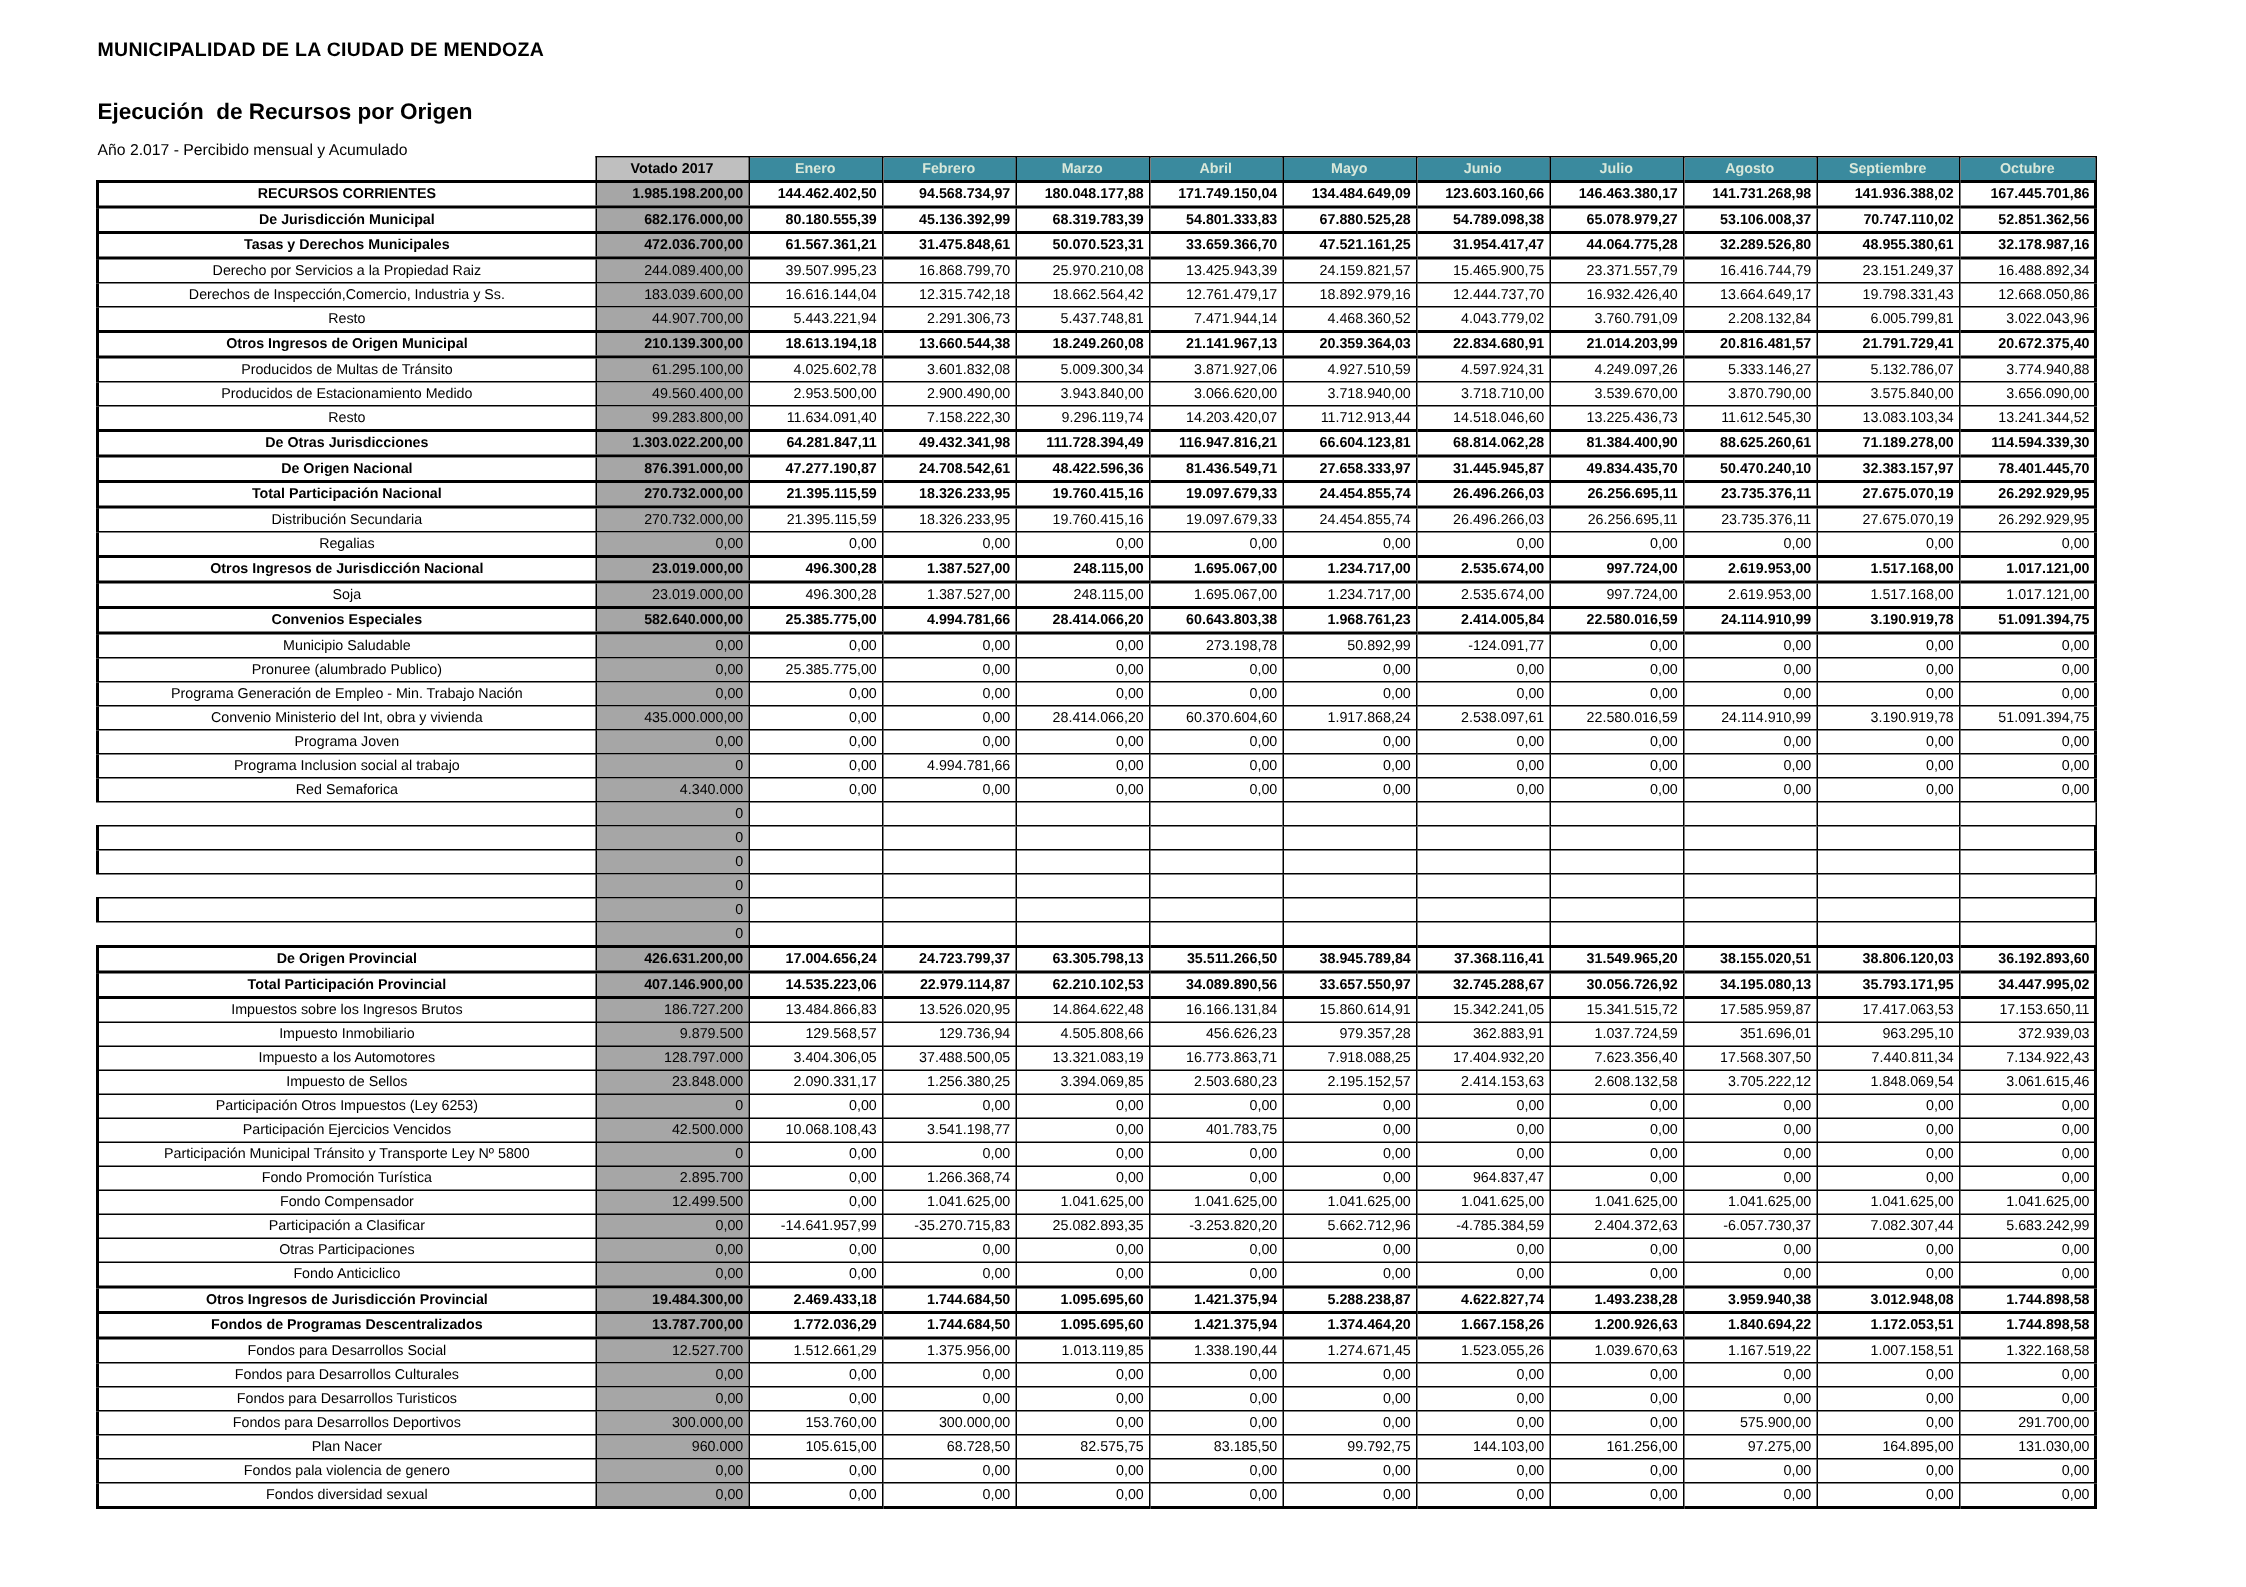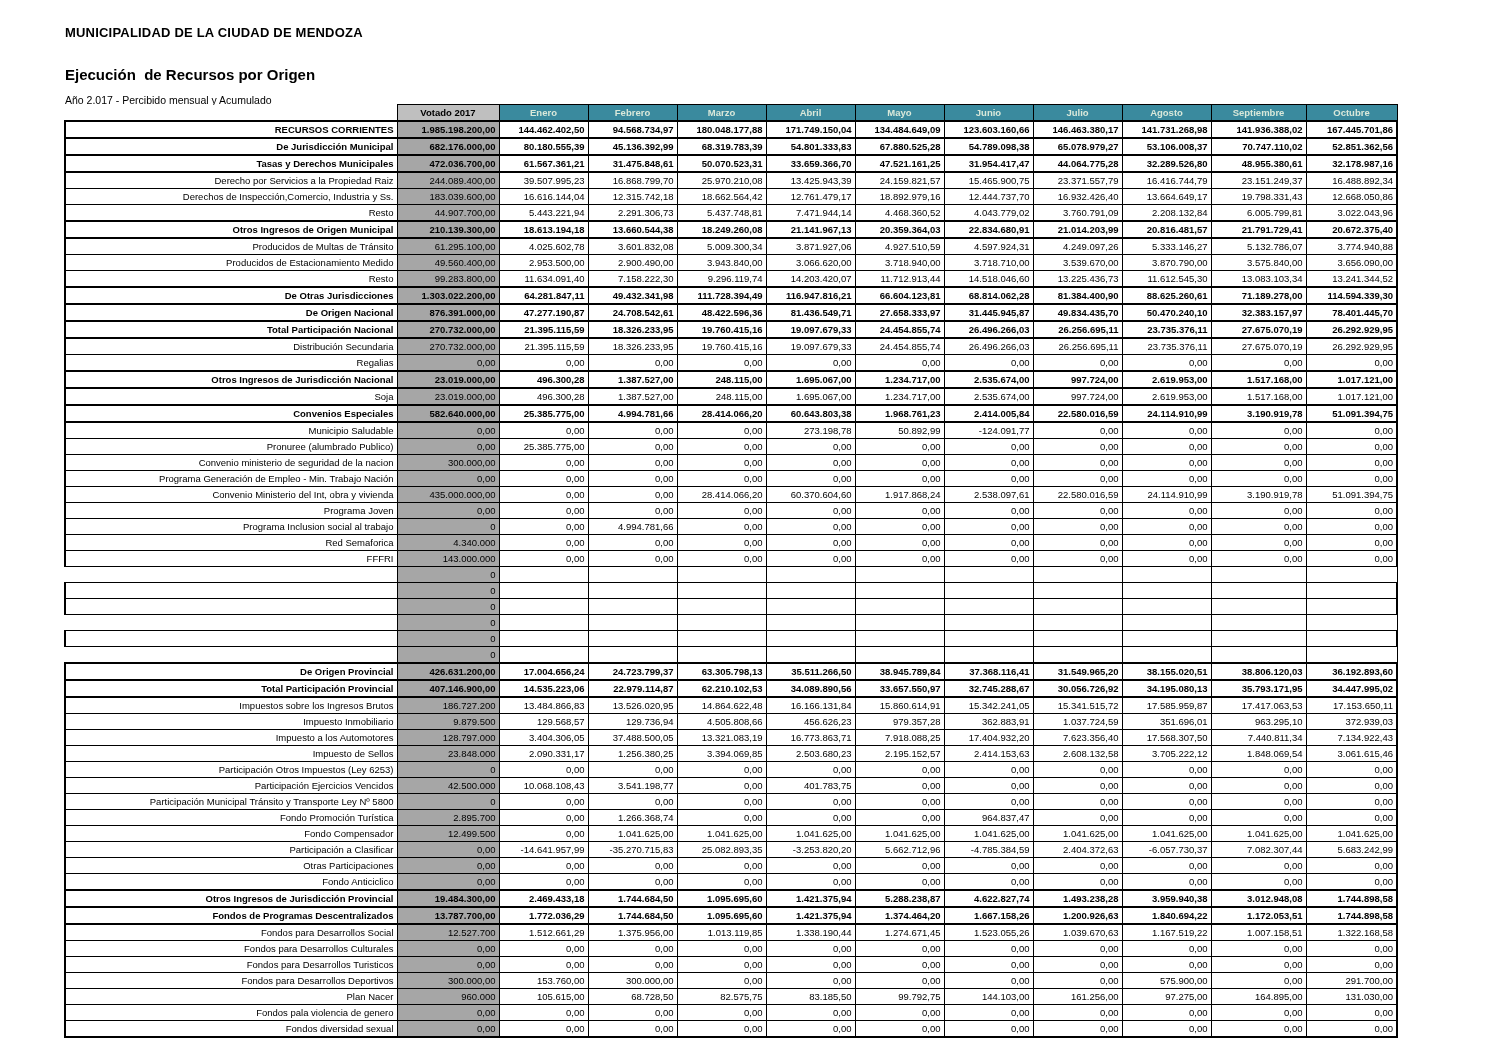--- a/index.html
+++ b/index.html
@@ -16,21 +16,21 @@
   }
   table.grid th, table.grid td{
     font-size:9.5px;line-height:15px;height:15px;padding:0 3px;
     overflow:hidden;white-space:nowrap;box-sizing:border-box;
   }
   thead th{height:21px;line-height:21px;font-size:10.5px;font-weight:bold;text-align:center;}
   th.corner{border:none;background:#fff;}
   th.votado-h{background:#BFBFBF;border:1px solid #000;color:#000;}
   th.month-h{background:#3A8A9E;border:1px solid #000;color:#D9E8DA;margin-top:40px;}
   td{border:1px solid #000;text-align:right;}
-  td.lbl{text-align:right;border-left:2px solid #000;padding-left:2px;}
+  td.lbl{text-align:center;border-left:2px solid #000;padding-left:2px;}
   td:last-child{border-right:2px solid #000;}
   td.votado{background:#A6A6A6;}
   tr.section td{font-weight:bold;border-top:2px solid #000;border-bottom:2px solid #000;}
   tbody tr:last-child td{border-bottom:2px solid #000;}
   td.blank{border:none;background:#fff;}
   td.vblank{border-top:none;border-bottom:none;border-left:1px solid #000;border-right:1px solid #000;background:#fff;}
   tr.filler td.lbl.blank{border:none;}
 </style>
 </head>
 <body>
@@ -345,34 +345,20 @@
         <td class="num">0,00</td>
         <td class="num">0,00</td>
         <td class="num">0,00</td>
         <td class="num">0,00</td>
         <td class="num">0,00</td>
         <td class="num">0,00</td>
         <td class="num">0,00</td>
         <td class="num">0,00</td>
       </tr>
       <tr class="data">
-        <td class="lbl">Convenio ministerio de seguridad de la nacion</td>
-        <td class="votado">300.000,00</td>
-        <td class="num">0,00</td>
-        <td class="num">0,00</td>
-        <td class="num">0,00</td>
-        <td class="num">0,00</td>
-        <td class="num">0,00</td>
-        <td class="num">0,00</td>
-        <td class="num">0,00</td>
-        <td class="num">0,00</td>
-        <td class="num">0,00</td>
-        <td class="num">0,00</td>
-      </tr>
-      <tr class="data">
         <td class="lbl">Programa Generación de Empleo - Min. Trabajo Nación</td>
         <td class="votado">0,00</td>
         <td class="num">0,00</td>
         <td class="num">0,00</td>
         <td class="num">0,00</td>
         <td class="num">0,00</td>
         <td class="num">0,00</td>
         <td class="num">0,00</td>
         <td class="num">0,00</td>
         <td class="num">0,00</td>
@@ -417,34 +403,20 @@
         <td class="num">0,00</td>
         <td class="num">0,00</td>
         <td class="num">0,00</td>
         <td class="num">0,00</td>
         <td class="num">0,00</td>
         <td class="num">0,00</td>
       </tr>
       <tr class="data">
         <td class="lbl">Red Semaforica</td>
         <td class="votado">4.340.000</td>
-        <td class="num">0,00</td>
-        <td class="num">0,00</td>
-        <td class="num">0,00</td>
-        <td class="num">0,00</td>
-        <td class="num">0,00</td>
-        <td class="num">0,00</td>
-        <td class="num">0,00</td>
-        <td class="num">0,00</td>
-        <td class="num">0,00</td>
-        <td class="num">0,00</td>
-      </tr>
-      <tr class="data">
-        <td class="lbl">FFFRI</td>
-        <td class="votado">143.000.000</td>
         <td class="num">0,00</td>
         <td class="num">0,00</td>
         <td class="num">0,00</td>
         <td class="num">0,00</td>
         <td class="num">0,00</td>
         <td class="num">0,00</td>
         <td class="num">0,00</td>
         <td class="num">0,00</td>
         <td class="num">0,00</td>
         <td class="num">0,00</td>

